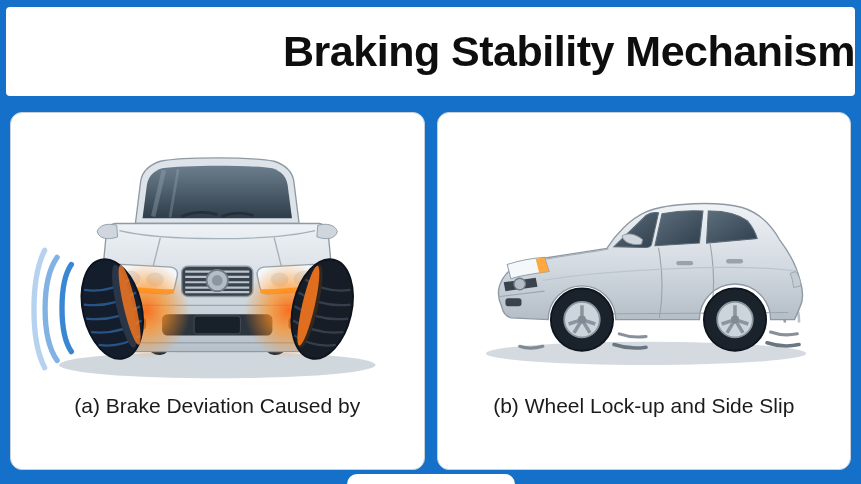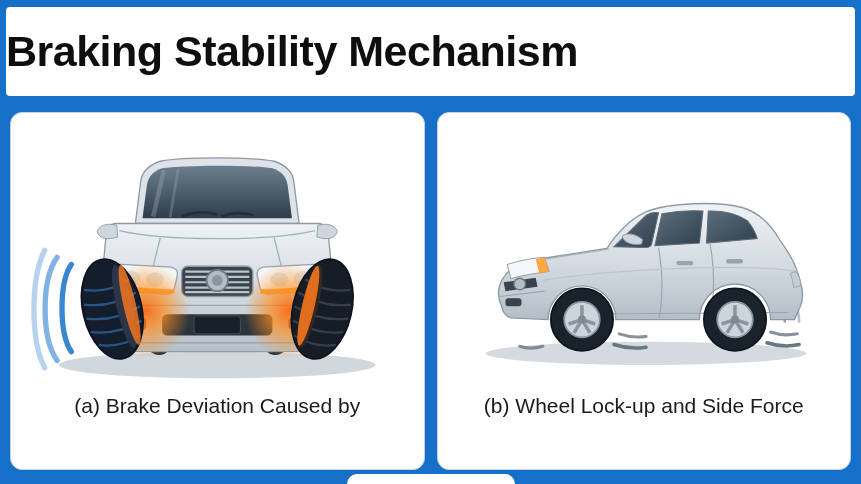--- a/index.html
+++ b/index.html
@@ -3,21 +3,21 @@
 <meta charset="utf-8">
 <style>
   html,body{margin:0;padding:0;background:#222;}
   .stage{
     position:relative;width:861px;height:484px;background:#1470c8;
     overflow:hidden;font-family:"Liberation Sans",sans-serif;
   }
   .banner{
     position:absolute;left:6px;top:7px;width:849px;height:89px;
     background:#ffffff;border-radius:4px;
-    display:flex;align-items:center;justify-content:flex-start;
+    display:flex;align-items:center;justify-content:flex-end;
   }
   .banner h1{
     margin:0;font-size:43px;font-weight:900;color:#0e0e0e;letter-spacing:-0.5px;
   }
   .panels{
     position:absolute;left:10px;top:112px;width:841px;height:358px;
     display:flex;gap:12px;
   }
   .panel{
     flex:1;background:#ffffff;border:1px solid #c7d0d9;border-radius:12px;
@@ -218,20 +218,20 @@
           </g>
           <g>
             <circle cx="312" cy="212" r="35" fill="#1a222c" stroke="#0d141c" stroke-width="2"></circle>
             <circle cx="312" cy="212" r="20" fill="#cdd5dc" stroke="#8b959f" stroke-width="2"></circle>
             <path d="M312,212 L312,196 M312,212 L327,217 M312,212 L321,227 M312,212 L303,227 M312,212 L297,217" stroke="#8b959f" stroke-width="4"></path>
             <circle cx="312" cy="212" r="4.5" fill="#7f8a94"></circle>
           </g>
         </svg>
       </div>
       <div class="caption">
-        <span class="line">(b) Wheel Lock-up and Side Force</span>
+        <span class="line">(b) Wheel Lock-up and Side Slip</span>
       </div>
     </div>
 
   </div>
 
   <div class="bottom-notch"></div>
 </div>
 
 </body></html>

